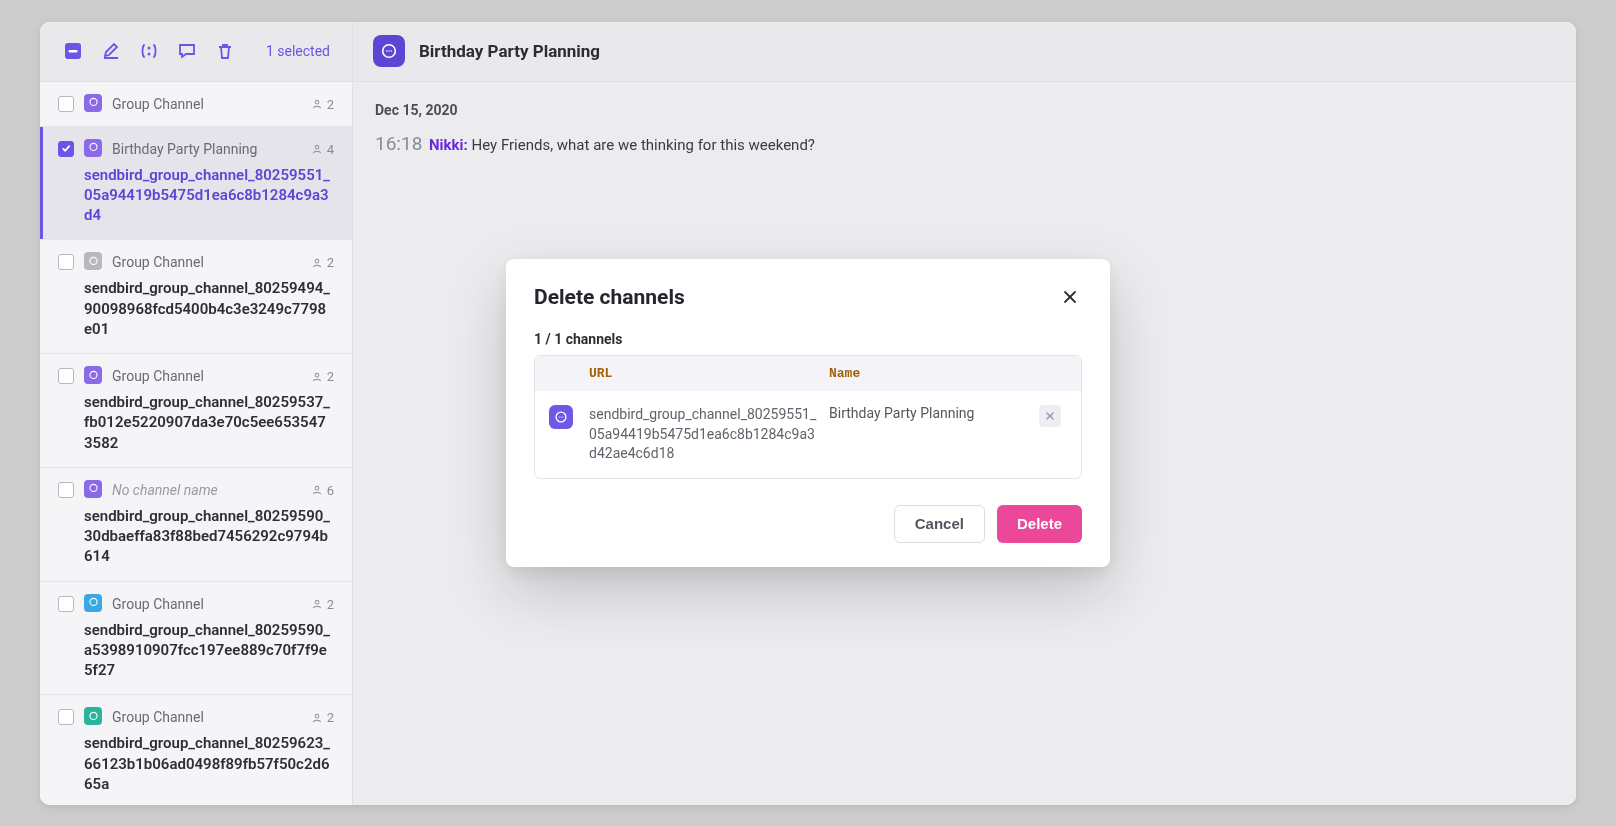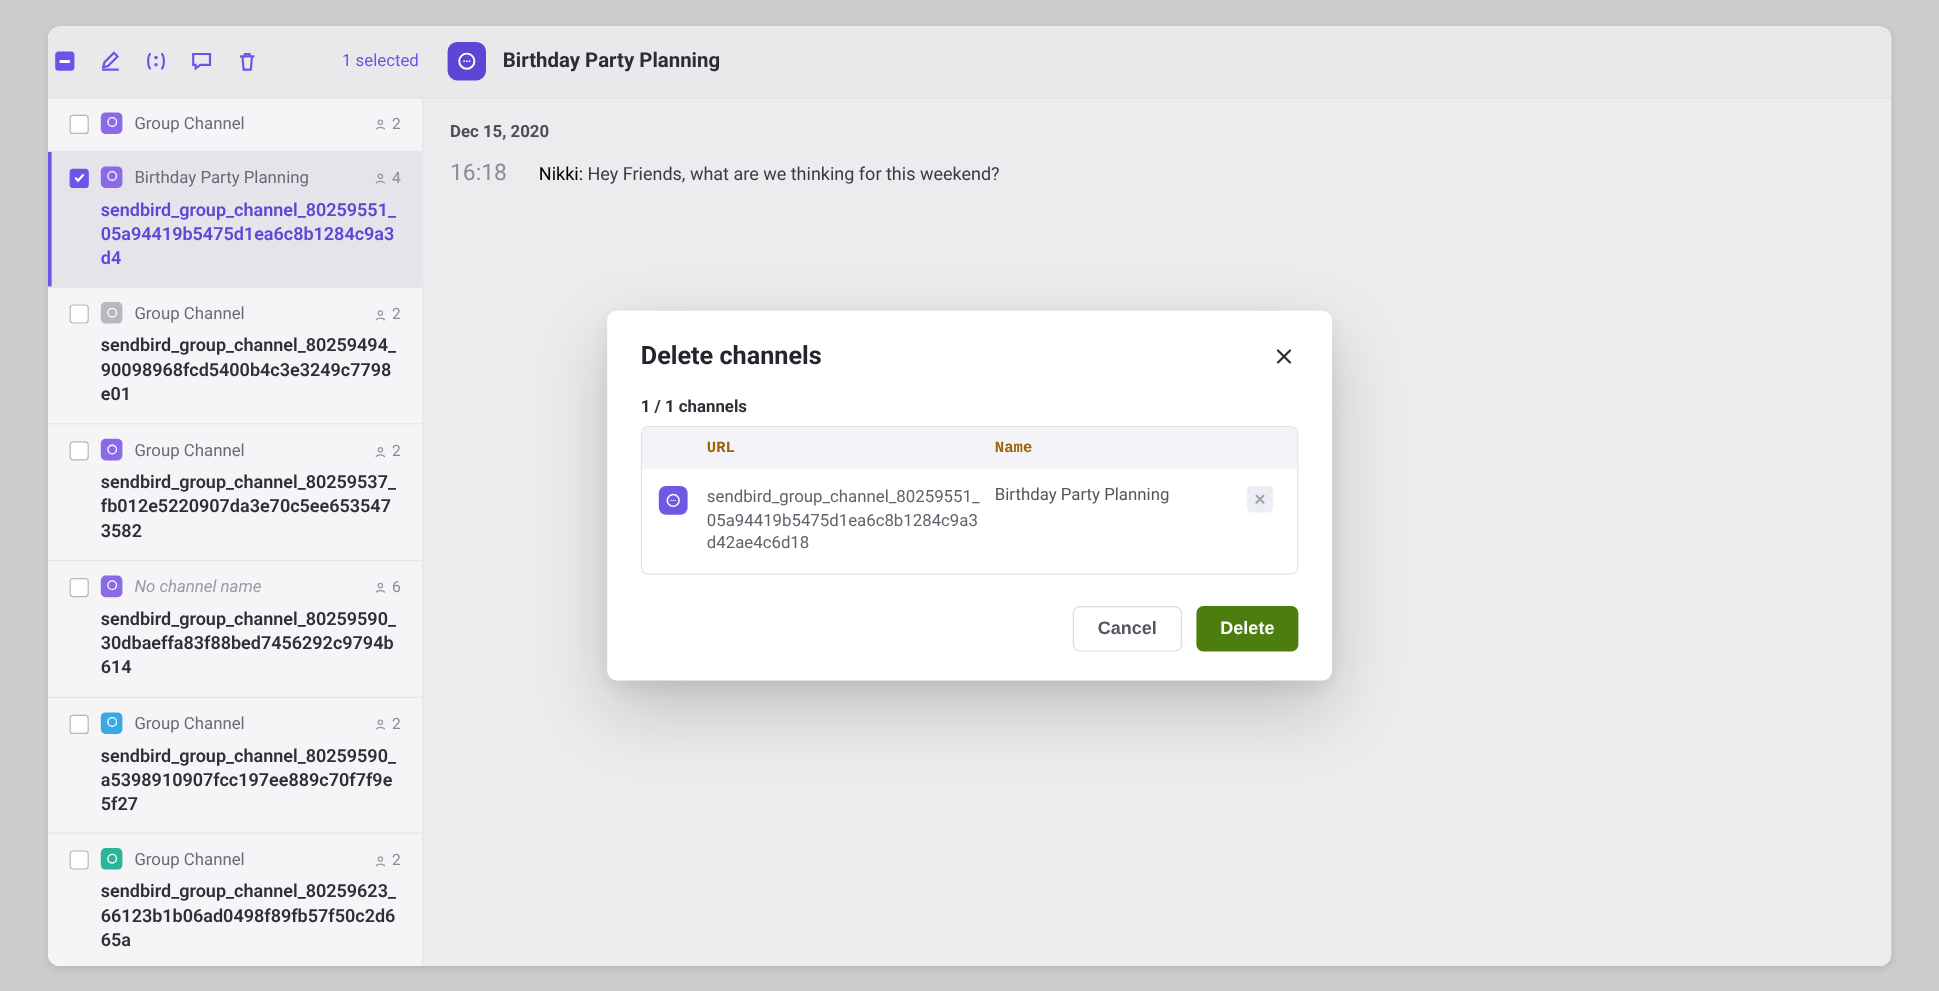--- a/index.html
+++ b/index.html
@@ -3,21 +3,21 @@
 <meta charset="utf-8">
 <style>
   * { box-sizing: border-box; }
   html, body { margin: 0; padding: 0; height: 100%; font-family: -apple-system, BlinkMacSystemFont, "Segoe UI", Roboto, Helvetica, Arial, sans-serif; }
   body { width: 1616px; height: 826px; background: #cccccc; position: relative; overflow: hidden; display:flex; align-items:center; justify-content:center;}
   .frame { width:1536px; height:783px; background:#fff; border-radius:10px; overflow:hidden; position:relative; box-shadow:0 2px 6px rgba(0,0,0,.1);}
   .app { display:flex; height:100%; width:100%; background:#f1f1f3; }
 
   
   .sidebar { width: 313px; min-width:313px; border-right:1px solid #e0e0e3; display:flex; flex-direction:column; background:#f5f5f7; }
-  .toolbar { height:60px; display:flex; align-items:center; gap:16px; padding:0 3px; border-bottom:1px solid #e0e0e3; background:#e9e9ec;}
+  .toolbar { height:60px; display:flex; align-items:center; gap:16px; padding:0 22px; border-bottom:1px solid #e0e0e3; background:#e9e9ec;}
   .tb-icon { width:22px; height:22px; display:flex; align-items:center; justify-content:center; color:#6b54e8; cursor:pointer; }
   .tb-selcount { margin-left:auto; color:#6b54e8; font-size:14px; }
   .list { flex:1; overflow:auto; }
   .row { padding:12px 18px 14px 18px; border-bottom:1px solid #e6e6ea; position:relative; }
   .row.selected { background:#e4e4ea; }
   .row.selected::before { content:""; position:absolute; left:0; top:0; bottom:0; width:3px; background:#6b54e8; }
   .row-head { display:flex; align-items:flex-end; gap:10px; }
   .cbx { width:16px; height:16px; border:1.5px solid #b6b6be; border-radius:3px; background:#fff; display:flex;align-items:center;justify-content:center; cursor:pointer;}
   .cbx.checked { background:#6b54e8; border-color:#6b54e8; }
   .cbx.checked svg { stroke:#fff; }
@@ -31,21 +31,21 @@
 
   
   .main { flex:1; display:flex; flex-direction:column; background:#ececef; }
   .mainhead { height:60px; display:flex; align-items:center; gap:14px; padding:0 20px; border-bottom:1px solid #e0e0e3; background:#e9e9ec;}
   .mainicon { width:32px; height:32px; border-radius:8px; background:#5b46d6; display:flex; align-items:center; justify-content:center; }
   .maintitle { font-size:17px; font-weight:700; color:#2c2c36; }
   .chat { flex:1; padding:20px 22px; }
   .date { font-size:14px; font-weight:700; color:#4d4d58; margin-bottom:14px; }
   .msgrow { display:flex; align-items:baseline; gap:14px; font-size:15px; }
   .msgtime { color:#8b8b95; font-size:19px; width:40px;}
-  .msguser { color:#000000; font-weight:400;margin-left:20px; }
+  .msguser { color:#6d28d9; font-weight:700; }
   .msgtext { color:#3a3a44; }
 
   
   .modal-backdrop { position:absolute; inset:0; display:flex; align-items:center; justify-content:center; pointer-events:none;}
   .modal { width:604px; background:#fff; border-radius:8px; box-shadow:0 24px 60px rgba(0,0,0,.18), 0 6px 18px rgba(0,0,0,.08); padding:26px 28px 24px 28px; pointer-events:auto;}
   .modal-head { display:flex; align-items:center; }
   .modal-title { font-size:21px; font-weight:700; color:#25252e; }
   .modal-close { margin-left:auto; width:24px; height:24px; display:flex; align-items:center; justify-content:center; cursor:pointer; color:#3a3a44;}
   .modal-sub { margin-top:18px; font-size:15px; color:#55555f; }
   .modal-count { margin-top:22px; font-size:14px; font-weight:700; color:#2e2e36; }
@@ -58,21 +58,21 @@
   .mt-row { display:flex; padding:14px; font-size:14px; color:#62626c; align-items:flex-start; }
   .mt-row .rbadge { width:24px; height:24px; border-radius:6px; background:#6e59e4; display:flex; align-items:center; justify-content:center; }
   .mt-row .mt-colicon { width:40px; display:flex; align-items:flex-start;}
   .mt-row .mt-col1 { width:240px; word-break:break-all; padding-right:12px; line-height:1.4;}
   .mt-row .mt-col2 { flex:1; color:#55555f; }
   .mt-row .mt-colx { width:28px; }
   .remove-chip { width:22px; height:22px; background:#eceef3; border-radius:4px; display:flex; align-items:center; justify-content:center; cursor:pointer; color:#9aa0ad;}
   .modal-actions { display:flex; justify-content:flex-end; gap:12px; margin-top:26px; }
   .btn { height:38px; padding:0 20px; border-radius:6px; font-size:15px; font-weight:600; display:flex; align-items:center; justify-content:center; cursor:pointer; border:none;}
   .btn-secondary { background:#fff; border:1px solid #dcdce3; color:#55555f; }
-  .btn-danger { background:#4d7c0f; color:#fff; }
+  .btn-danger { background:#ec4899; color:#fff; }
 
   
   svg { display:block; }
 </style>
 </head>
 <body>
 
 <div class="frame">
 <div class="app">
 

